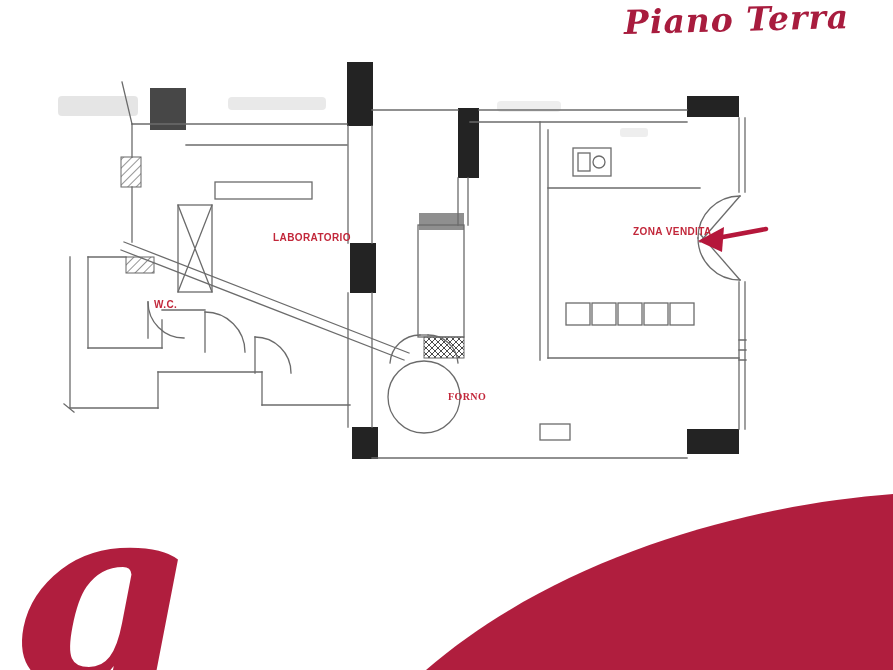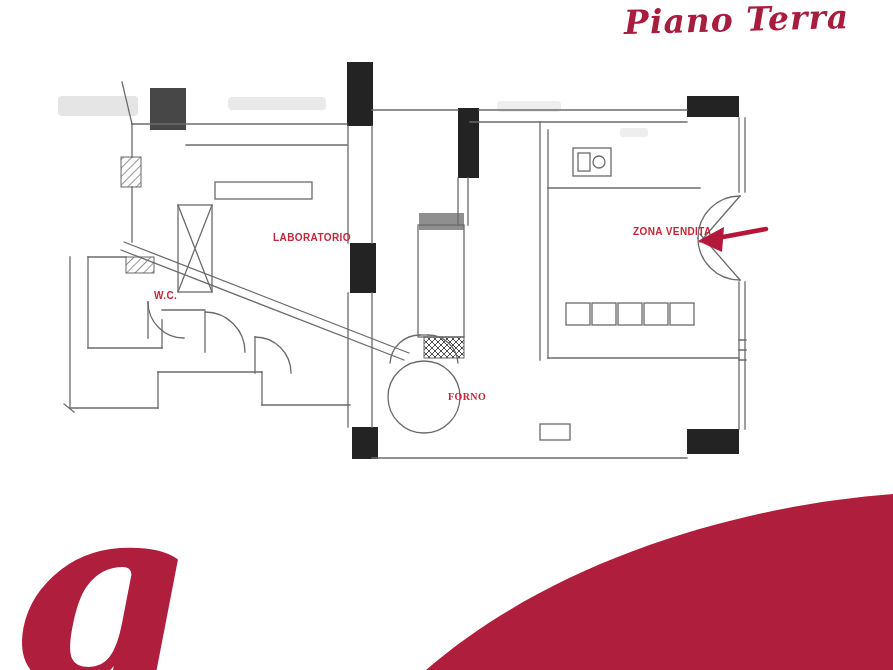--- a/index.html
+++ b/index.html
@@ -29,21 +29,21 @@
   .room-label{
     position:absolute;
     color:#c2273a;
     font-weight:bold;
     font-size:10px;
     letter-spacing:0.4px;
     white-space:nowrap;
     padding-left:48px;
   }
   .lbl-laboratorio{ left:225px; top:232px; }
-  .lbl-wc{ left:106px; top:290px; }
+  .lbl-wc{ left:106px; top:299px; }
   .lbl-forno{ left:400px; top:391px;font-family:Liberation Serif, serif; }
   .lbl-zona-vendita{ left:585px; top:226px; }
   .brand-logo{
     position:absolute;
     left:10px; top:468px;
     font-family:"DejaVu Serif", serif;
     font-style:italic;
     font-weight:bold;
     font-size:252px;
     line-height:1;

